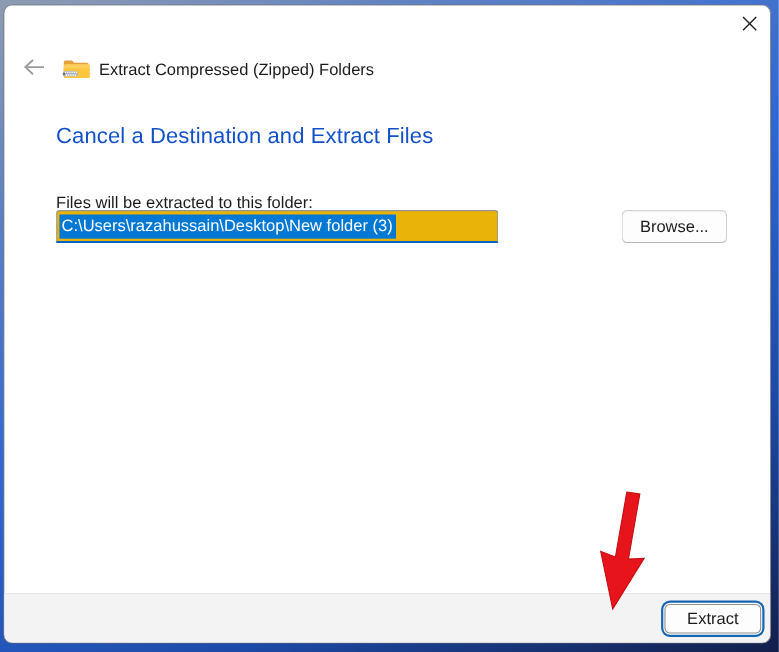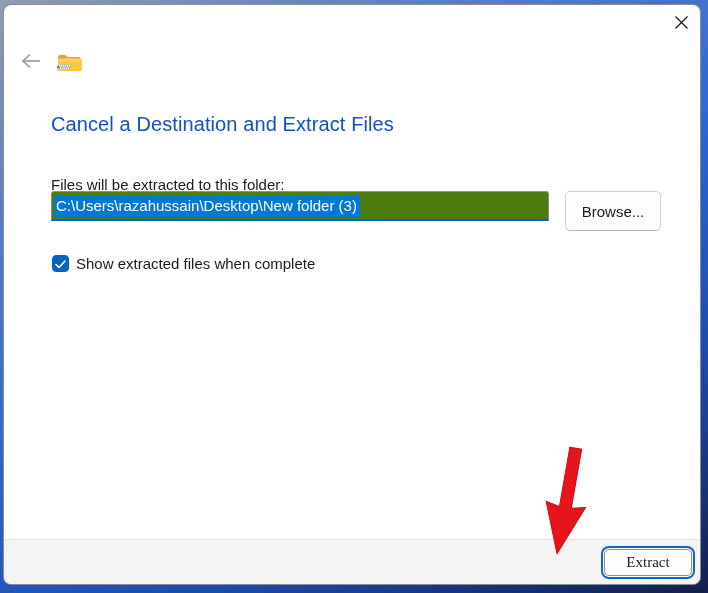--- a/index.html
+++ b/index.html
@@ -26,31 +26,31 @@
   .back-btn { width:34px; height:26px; display:flex; align-items:center; justify-content:center; }
   .folder-ic { margin-left:9px; margin-right:8px; display:flex; }
   .win-title { font-size:15px; color:#1b1b1b; }
   
   .heading {
     position:absolute; left:47px; top:108px;
     font-size:20px; color:#1150c8; font-weight:400; letter-spacing:.1px;
   }
   .dest-label { position:absolute; left:47px; top:171px; font-size:15px; color:#1b1b1b; }
   .path-field {
-    position:absolute; left:47px; top:186px; width:498px; height:30px;
-    background:#4d7c0f; border:1px solid #8f8f8f; border-bottom:2px solid #0067c0;
+    position:absolute; left:47px; top:186px; width:402px; height:30px;
+    background:#eab308; border:1px solid #8f8f8f; border-bottom:2px solid #0067c0;
     border-radius:3px 3px 0 0; display:flex; align-items:center;
     padding-left:2px; overflow:hidden; cursor:text;
   }
   .path-sel {
     background:#0078d4; color:#ffffff; font-size:15px;
     padding:2px 3px 3px 2px; white-space:nowrap;
   }
   .browse-btn {
-    position:absolute; left:561px; top:186px; width:96px; height:40px;
+    position:absolute; left:561px; top:186px; width:96px; height:30px;
     background:#fdfdfd; border:1px solid #d0d0d0; border-bottom-color:#b8b8b8;
     border-radius:5px; font-size:15px; color:#1b1b1b;
     display:flex; align-items:center; justify-content:center;
   }
   .check-row {
     position:absolute; left:48px; top:250px; display:flex; align-items:center; gap:7px;
   }
   .checkbox {
     width:17px; height:17px; background:#0067c0; border:1px solid #0067c0;
     border-radius:4px; display:flex; align-items:center; justify-content:center;
@@ -60,21 +60,21 @@
   .footer {
     position:absolute; left:0; right:0; bottom:0; height:45px;
     background:#f3f3f3; border-top:1px solid #e3e3e3;
     border-radius:0 0 8px 8px;
     display:flex; align-items:center; justify-content:flex-end;
     gap:10px; padding-right:8px;
   }
   .btn {
     width:88px; height:27px; background:#fdfdfd;
     border:1px solid #8f8f8f; border-radius:5px;
-    font-size:15px; color:#1b1b1b; font-family:Liberation Serif, serif;
+    font-size:15px; color:#1b1b1b; font-family:Liberation Sans, sans-serif;
     display:flex; align-items:center; justify-content:center;
   }
   .btn-extract { box-shadow:0 0 0 1px #ffffff, 0 0 0 3px #1465b4; }
   
   .red-arrow {
     position:absolute; left:541px; top:446px; width:66px; height:114px;
     transform:rotate(9deg); transform-origin:50% 6%;
     pointer-events:none;
   }
 </style>
@@ -117,42 +117,33 @@
             <rect x="12" y="12.3" width="1" height="1.5"></rect>
           <rect x="3" y="14.4" width="1" height="1.5"></rect>
             <rect x="5" y="14.4" width="1" height="1.5"></rect>
           <rect x="7" y="14.4" width="1" height="1.5"></rect>
             <rect x="9" y="14.4" width="1" height="1.5"></rect>
           <rect x="11" y="14.4" width="1" height="1.5"></rect>
         </g>
         <rect x="0" y="12.8" width="2.2" height="2.6" rx="0.8" fill="#6f747b"></rect>
       </svg>
     </span>
+    <span class="win-title">Extract Compressed (Zipped) Folders</span>
   </div>
 
   <div class="heading">Cancel a Destination and Extract Files</div>
 
   <div class="dest-label">Files will be extracted to this folder:</div>
 
   <div class="path-field">
     <span class="path-sel">C:\Users\razahussain\Desktop\New folder (3)</span>
   </div>
 
   <div class="browse-btn">Browse...</div>
 
-  <div class="check-row">
-    <span class="checkbox">
-      <span>
-        <svg width="11" height="9" viewBox="0 0 11 9">
-          <polyline points="1,4.5 4,7.5 10,1" fill="none" stroke="#ffffff" stroke-width="1.6" stroke-linecap="round" stroke-linejoin="round"></polyline>
-        </svg>
-      </span>
-    </span>
-    <span class="check-label">Show extracted files when complete</span>
-  </div>
 
   <div class="footer">
     <button class="btn btn-extract">Extract</button>
   </div>
 
 </div>
 
 <svg class="red-arrow" viewBox="0 0 66 114">
   <path d="M28 2 L40 2 L39 62 L53 59 L32 109 L13 59 L27 62 Z" fill="#e8141c" stroke="#c50d14" stroke-width="1"></path>
 </svg>

